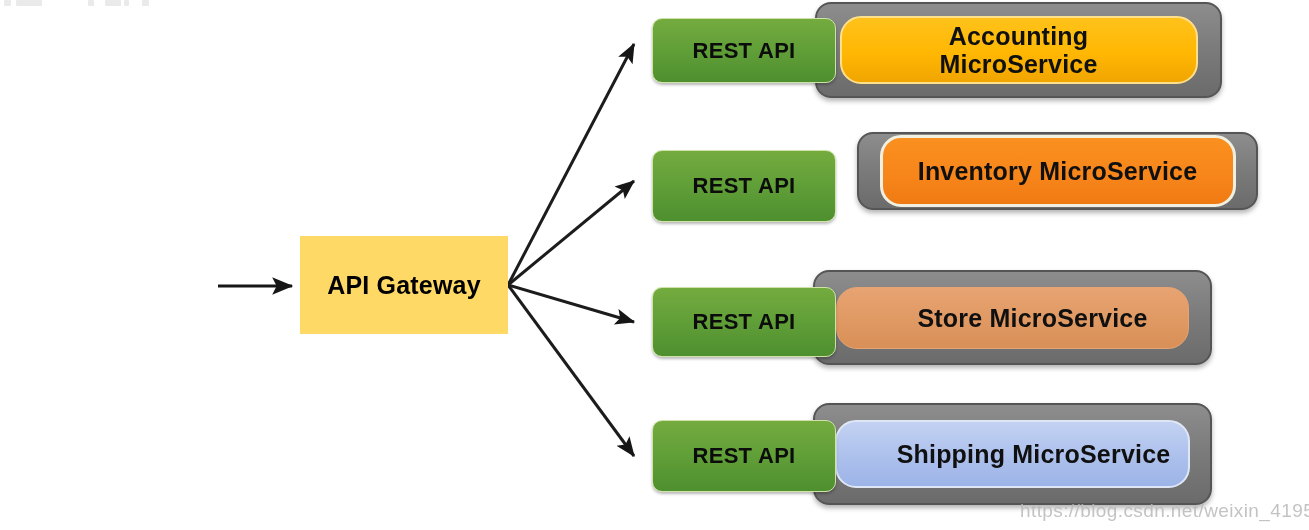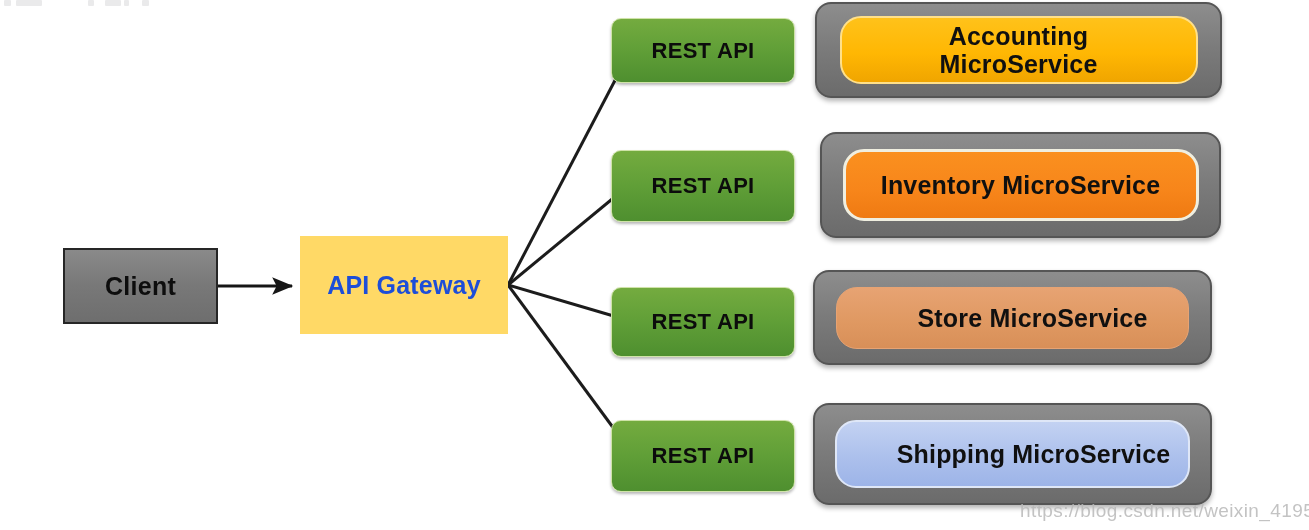--- a/index.html
+++ b/index.html
@@ -73,28 +73,28 @@
     width: 208px;
     height: 98px;
     background: #ffd966;
     display: flex;
     align-items: center;
     justify-content: center;
   }
   .gateway-box .lbl {
     font-size: 25px;
     font-weight: bold;
-    color: #1d4ed8;
+    color: #000000;
     letter-spacing: 0.2px;
   }
 
   
   .rest-pill {
     position: absolute;
-    left: 611px;
+    left: 652px;
     width: 184px;
     background: linear-gradient(180deg, #74ab3f 0%, #62a038 45%, #4e8f2f 100%);
     border: 1px solid #cfe3a8;
     border-radius: 10px;
     box-sizing: border-box;
     display: flex;
     align-items: center;
     justify-content: center;
     box-shadow: 0 2px 3px rgba(0,0,0,0.28);
     z-index: 4;
@@ -192,39 +192,36 @@
 
     <line x1="508" y1="285" x2="634" y2="44" stroke="#1c1c1c" stroke-width="3" marker-end="url(#arrowhead)"></line>
 
     <line x1="508" y1="285" x2="634" y2="181" stroke="#1c1c1c" stroke-width="3" marker-end="url(#arrowhead)"></line>
 
     <line x1="508" y1="285" x2="634" y2="322" stroke="#1c1c1c" stroke-width="3" marker-end="url(#arrowhead)"></line>
 
     <line x1="508" y1="285" x2="634" y2="456" stroke="#1c1c1c" stroke-width="3" marker-end="url(#arrowhead)"></line>
   </svg>
 
-  <div class="client-box">
-    <span class="lbl">Client</span>
-  </div>
 
   <div class="gateway-box">
     <span class="lbl">API Gateway</span>
   </div>
 
   <div class="svc-shell" style="left:815px; top:2px; width:407px; height:96px;">
     <div class="svc-card card-accounting" style="width:358px; height:68px;">
       <span class="lbl">Accounting
 MicroService</span>
     </div>
   </div>
   <div class="rest-pill" style="top:18px; height:65px;">
     <span class="lbl">REST API</span>
   </div>
 
-  <div class="svc-shell" style="left:820px; top:132px; width:401px; height:106px;">
+  <div class="svc-shell" style="left:857px; top:132px; width:401px; height:78px;">
     <div class="svc-card card-inventory" style="width:356px; height:72px;">
       <span class="lbl">Inventory MicroService</span>
     </div>
   </div>
   <div class="rest-pill" style="top:150px; height:72px;">
     <span class="lbl">REST API</span>
   </div>
 
   <div class="svc-shell" style="left:813px; top:270px; width:399px; height:95px;">
     <div class="svc-card card-store" style="width:353px; height:62px;">

